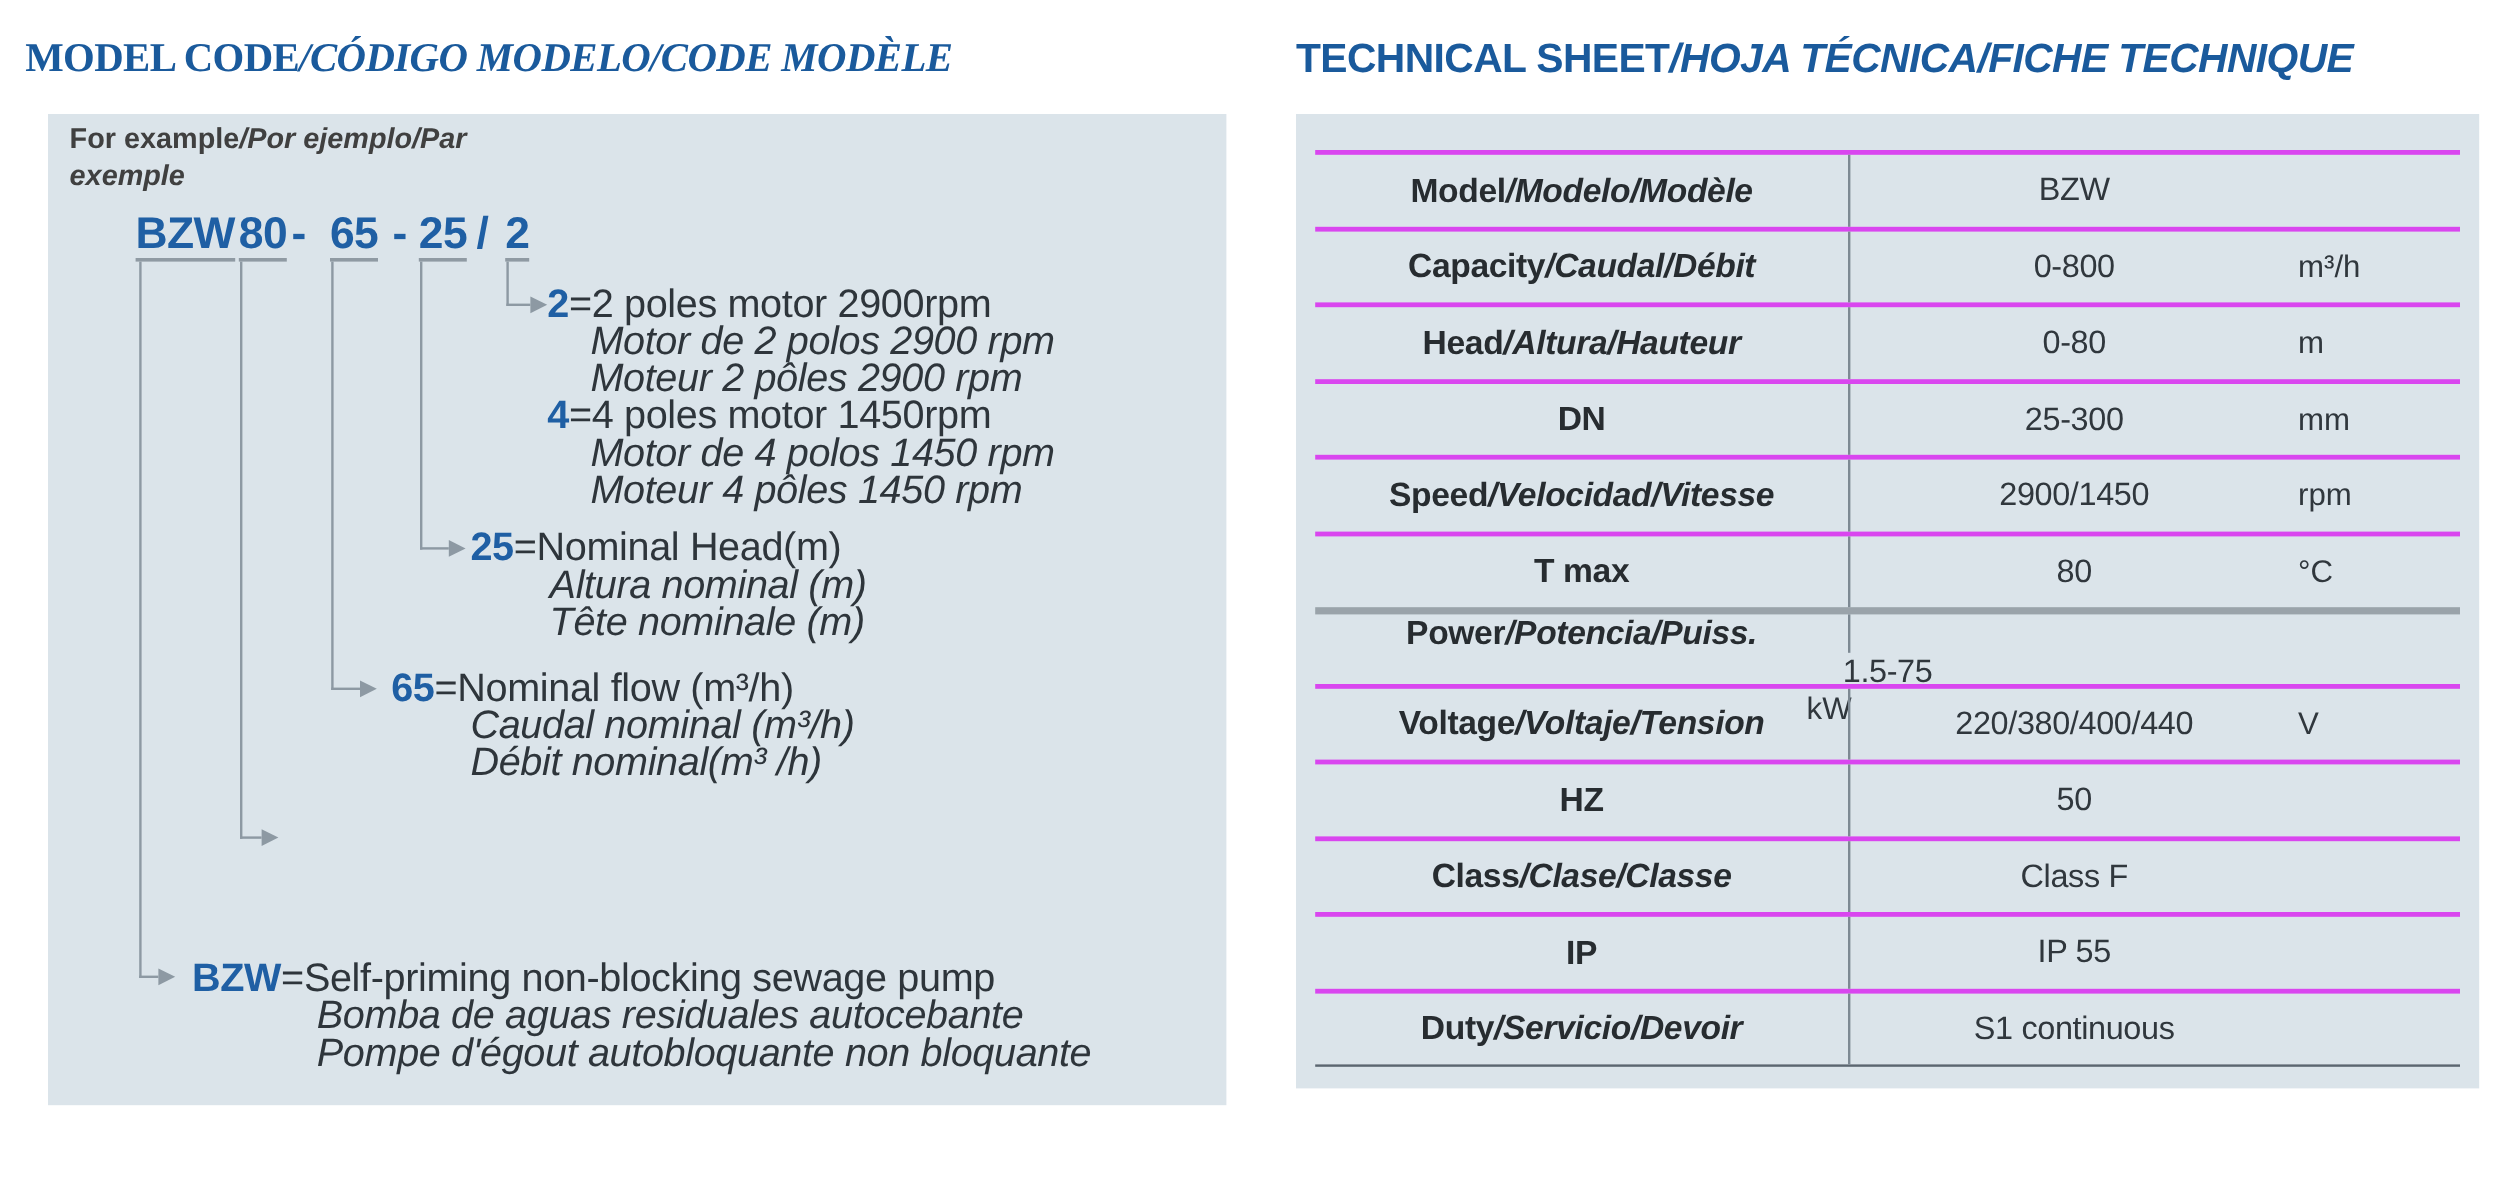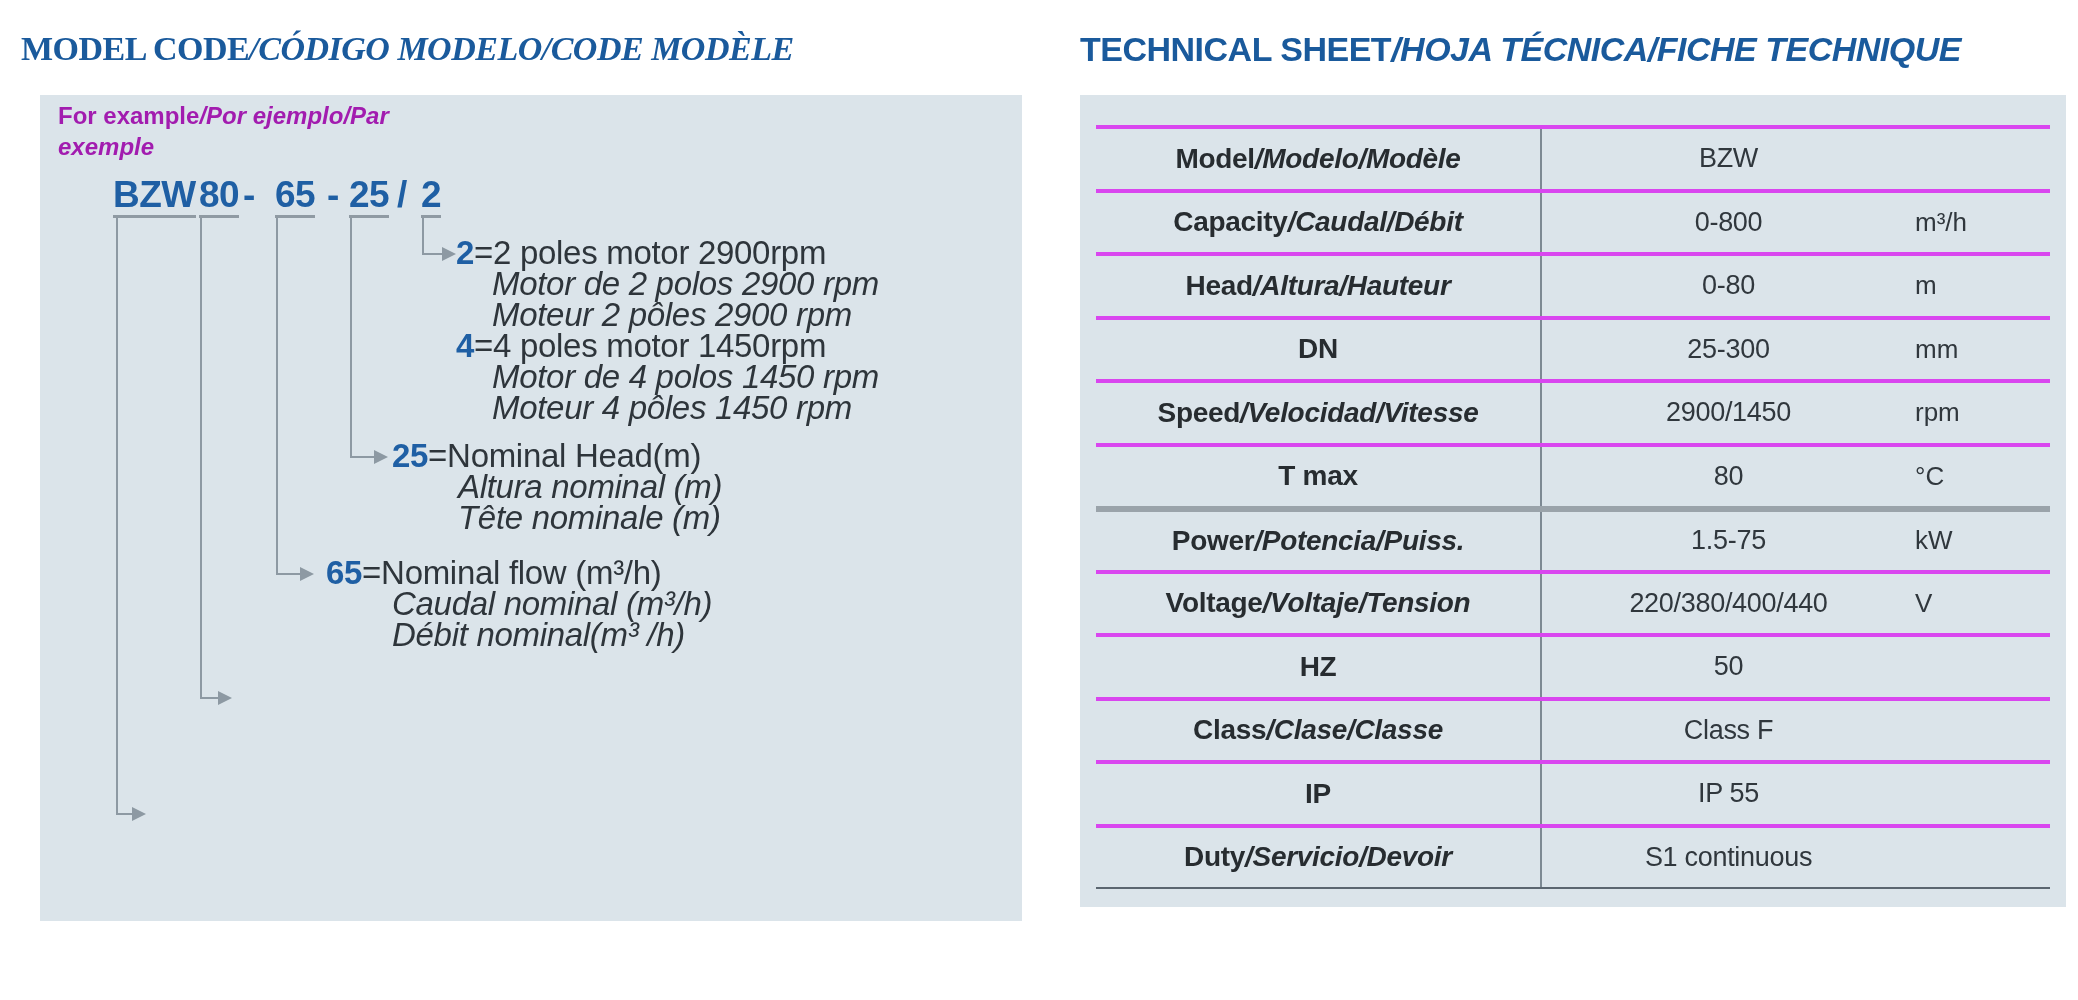--- a/index.html
+++ b/index.html
@@ -35,21 +35,21 @@
   #panel-left  { left: 40px;   top: 95px; width: 982px; height: 826px; }
   #panel-right { left: 1080px; top: 95px; width: 986px; height: 812px; }
 
   
   .example-label {
     position: absolute;
     left: 58px; top: 100px;
     width: 390px;
     font-size: 24px;
     font-weight: bold;
-    color: #a21caf;
+    color: #404040;
     line-height: 31px;
   }
   .example-label .t-rest { font-style: italic; }
 
   
   .code-part {
     position: absolute;
     top: 176px;
     font-size: 37px;
     font-weight: bold;
@@ -91,21 +91,21 @@
     left: 1096px; top: 125px;
     width: 954px;
     border-bottom: 2px solid #5b6670;
   }
   .spec-row {
     display: flex;
     align-items: center;
     height: 63.5px;
     border-top: 4px solid #d946ef;
   }
-  .spec-row.thick { border-top: 6px solid #9aa3aa; }
+  .spec-row.thick { border-top: 6px solid #9aa3aa; flex-direction: column; }
   .spec-label {
     width: 446px;
     align-self: stretch;
     display: flex;
     align-items: center;
     justify-content: center;
     border-right: 2px solid #7d8993;
     font-size: 28px;
     font-weight: bold;
     color: #272c30;
@@ -192,20 +192,25 @@
     <div class="sub">Tête nominale (m)</div>
   </div>
 
   <div class="entry" id="entry-65">
     <div><span class="key">65</span><span>=</span><span class="en">Nominal flow (m³/h)</span></div>
     <div class="sub">Caudal nominal (m³/h)</div>
     <div class="sub">Débit nominal(m³ /h)</div>
   </div>
 
 
+  <div class="entry" id="entry-bzw">
+    <div><span class="key">BZW</span><span>=</span><span class="en">Self-priming non-blocking sewage pump</span></div>
+    <div class="sub">Bomba de aguas residuales autocebante</div>
+    <div class="sub">Pompe d'égout autobloquante non bloquante</div>
+  </div>
 
   <div class="sec-title" id="title-right">
     <span class="t-en">TECHNICAL SHEET</span><span class="t-rest">/HOJA TÉCNICA/FICHE TECHNIQUE</span>
   </div>
 
   <div class="panel" id="panel-right"></div>
 
   <div class="spec-table">
     <div class="spec-row">
       <div class="spec-label">

